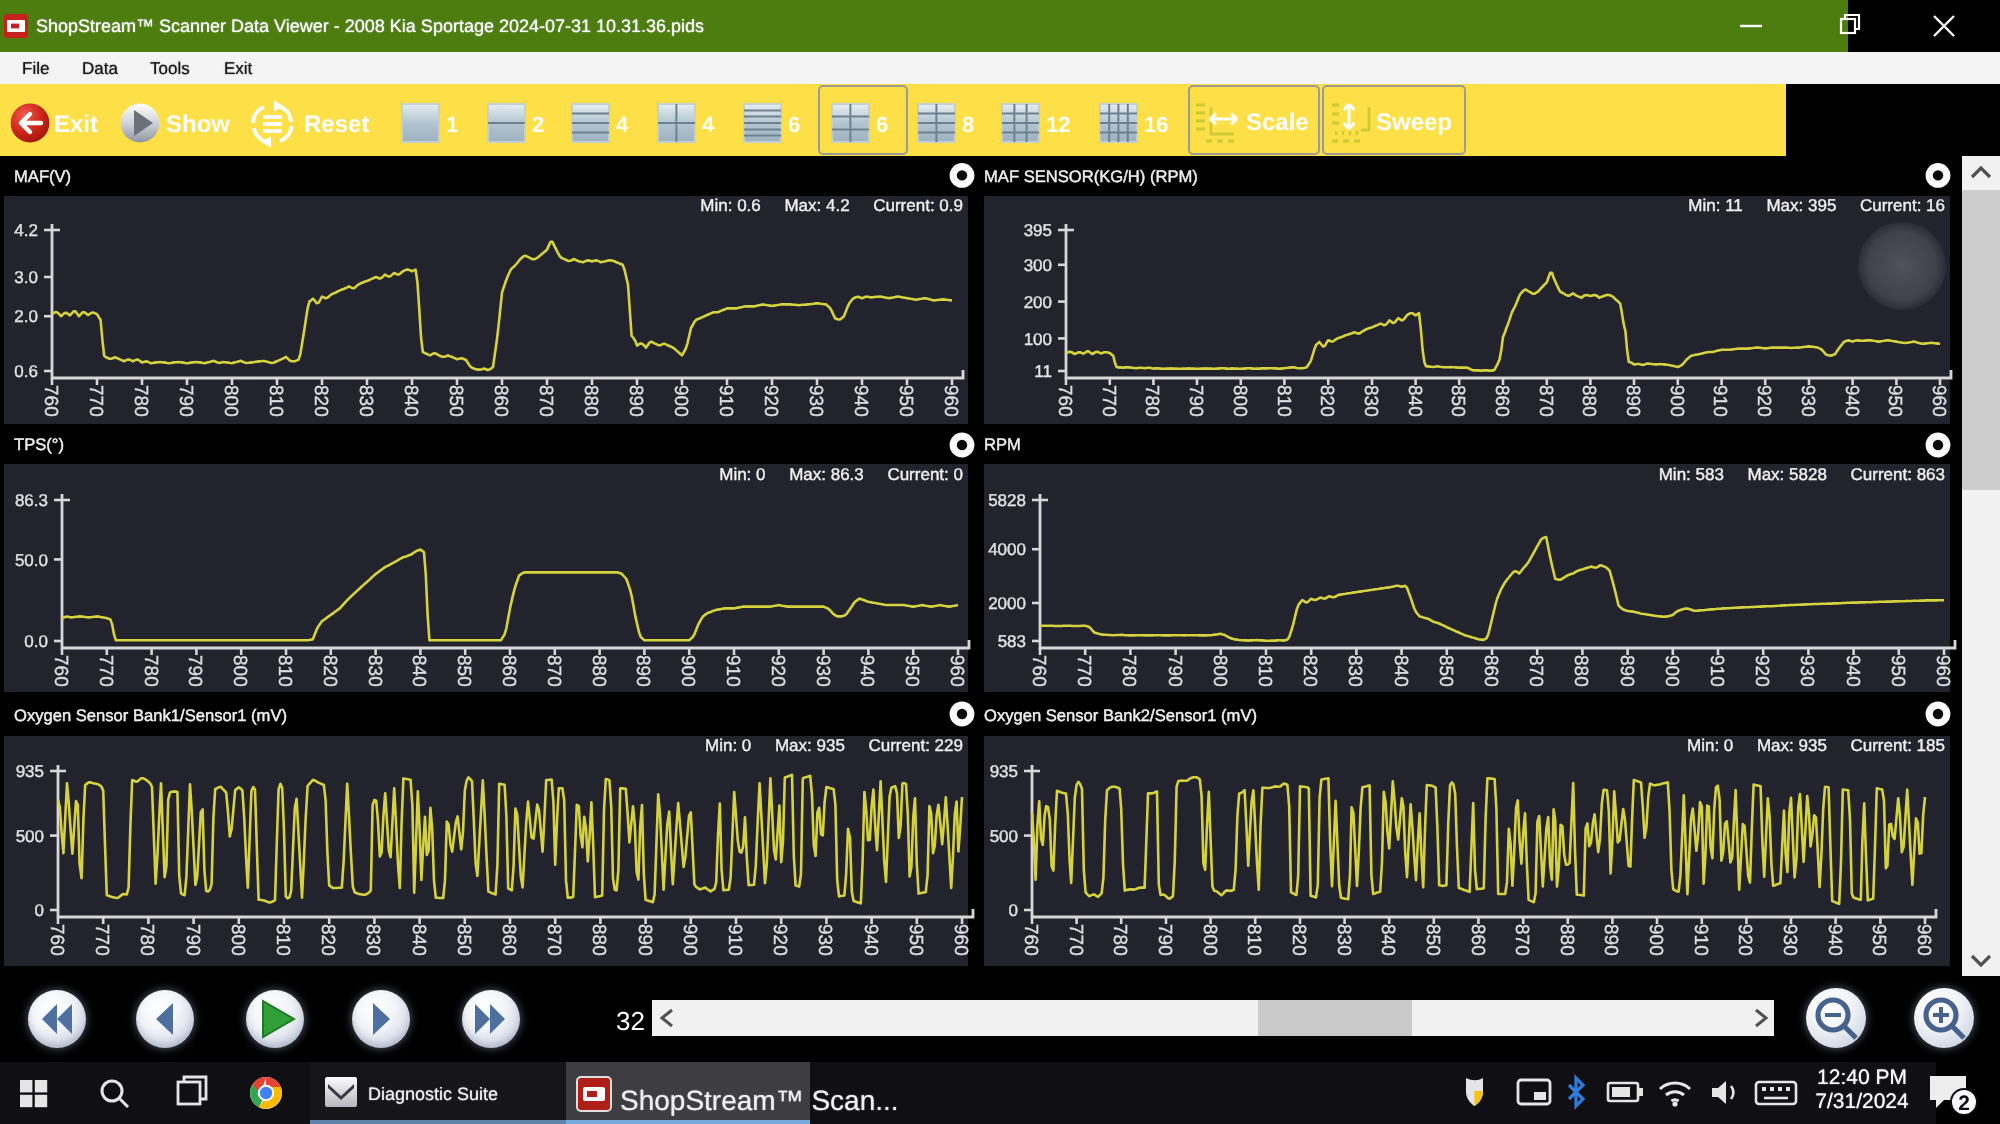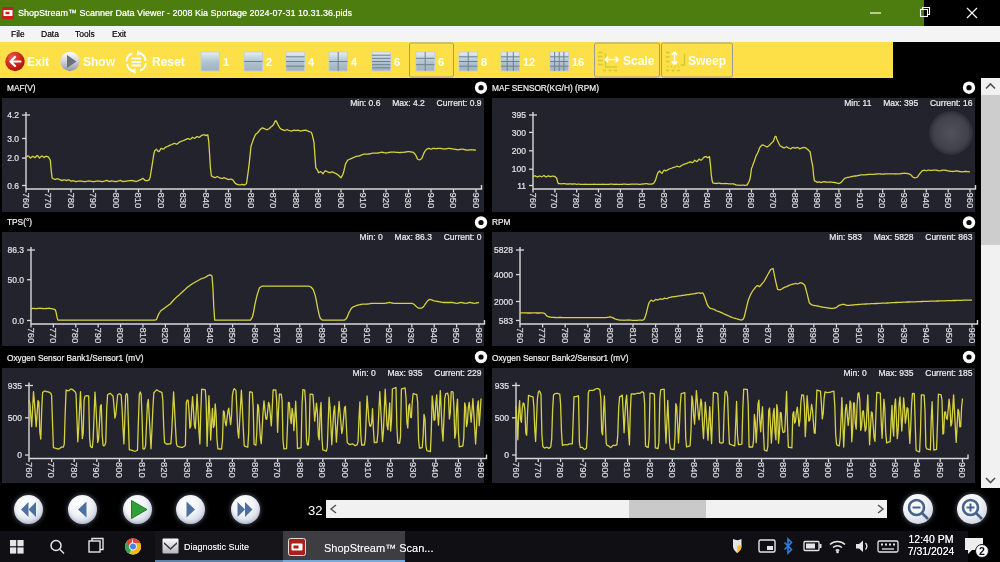--- a/index.html
+++ b/index.html
@@ -631,21 +631,21 @@
    <rect x="0.5" y="0.5" width="16" height="15" rx="1" fill="url(#dsg)"></rect>
    <path d="M 2 4 L 8.5 10 L 15 4 L 15 6 L 8.5 12 L 2 6 Z" fill="#3a3a44"></path>
  </svg>
  <div class="abs" style="left:184px;top:10.5px;font-size:9px;color:#f0f0f0;text-shadow:0 0 0.6px #ccc">Diagnostic Suite</div>
  <div class="tbtn" style="left:283px;width:122px;background:#3d3d42;border-bottom:2px solid #76a9dc"></div>
  <svg class="abs" style="left:288px;top:7px" width="18" height="18">
    <rect x="0.5" y="0.5" width="17" height="17" rx="2" fill="#b21f17" stroke="#e0e0e0" stroke-width="1"></rect>
    <rect x="3.5" y="5.5" width="11" height="7" rx="1" fill="#fff"></rect>
    <rect x="5.5" y="7.5" width="5" height="3" fill="#b21f17"></rect>
  </svg>
- <div class="abs" style="left:324px;top:10.5px;font-size:11px;color:#f0f0f0;text-shadow:0 0 0.6px #ccc">ShopStream™ Scan...</div>
+ <div class="abs" style="left:310px;top:10.5px;font-size:14px;color:#f0f0f0;text-shadow:0 0 0.6px #ccc">ShopStream™ Scan...</div>
  <svg class="abs" style="left:720px;top:0" width="180" height="31">
   <path d="M 13 8 C 16 9.5 19 9.5 21.5 8 L 21.5 15 C 21.5 19 18 21.5 17.2 22 C 16.5 21.5 13 19 13 15 Z" fill="#e8e8e8"></path>
   <path d="M 17.2 14.5 L 21.5 14.5 L 21.5 15 C 21.5 19 18 21.5 17.2 22 Z" fill="#f8c518"></path>
   <rect x="39" y="9" width="16" height="12" rx="1.5" fill="none" stroke="#e8e8e8" stroke-width="1.4"></rect>
   <rect x="47" y="15" width="6" height="4" fill="#e8e8e8"></rect>
   <path d="M 64.5 11.5 L 71.5 18.5 L 68 22 L 68 8 L 71.5 11.5 L 64.5 18.5" fill="none" stroke="#2f7fe0" stroke-width="1.6"></path>
   <rect x="84" y="10.5" width="15" height="9" rx="1" fill="none" stroke="#e8e8e8" stroke-width="1.3"></rect>
   <rect x="99.5" y="13" width="2" height="4" fill="#e8e8e8"></rect>
   <rect x="86" y="12.5" width="9" height="5" fill="#e8e8e8"></rect>
   <g fill="none" stroke="#e8e8e8" stroke-width="1.5">

